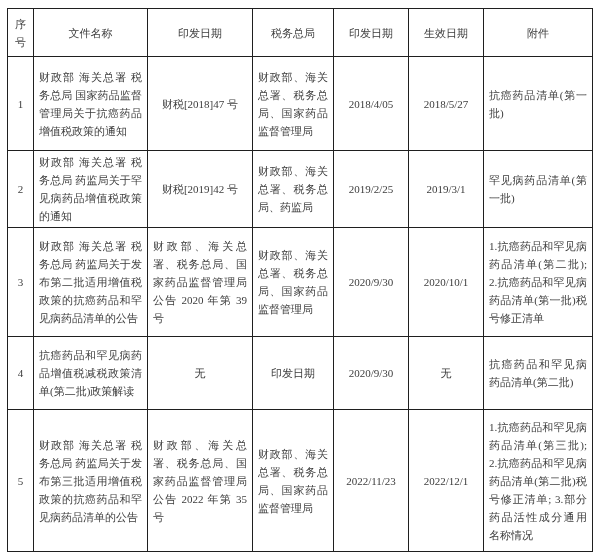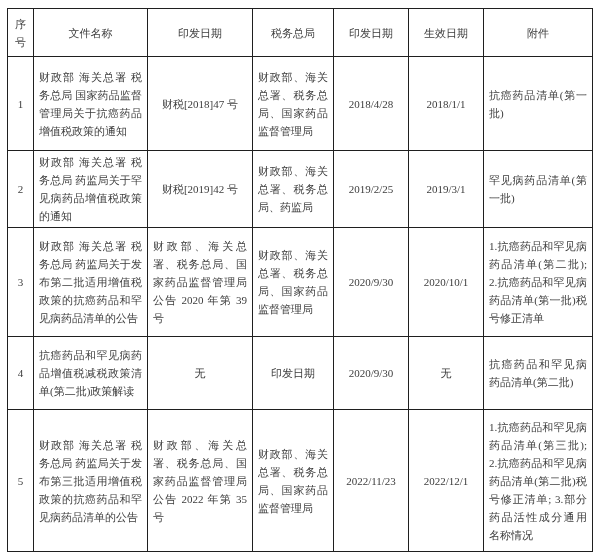--- a/index.html
+++ b/index.html
@@ -65,22 +65,22 @@
       <th class="c">税务总局</th>
       <th class="c">印发日期</th>
       <th class="c">生效日期</th>
       <th class="c">附件</th>
     </tr>
     <tr>
       <td class="c">1</td>
       <td class="j">财政部 海关总署 税务总局 国家药品监督管理局关于抗癌药品增值税政策的通知</td>
       <td class="c">财税[2018]47 号</td>
       <td class="j">财政部、海关总署、税务总局、国家药品监督管理局</td>
-      <td class="c">2018/4/28</td>
-      <td class="c">2018/1/1</td>
+      <td class="c">2018/4/05</td>
+      <td class="c">2018/5/27</td>
       <td class="j">抗癌药品清单(第一批)</td>
     </tr>
     <tr>
       <td class="c">2</td>
       <td class="j">财政部 海关总署 税务总局 药监局关于罕见病药品增值税政策的通知</td>
       <td class="c">财税[2019]42 号</td>
       <td class="j">财政部、海关总署、税务总局、药监局</td>
       <td class="c">2019/2/25</td>
       <td class="c">2019/3/1</td>
       <td class="j">罕见病药品清单(第一批)</td>

